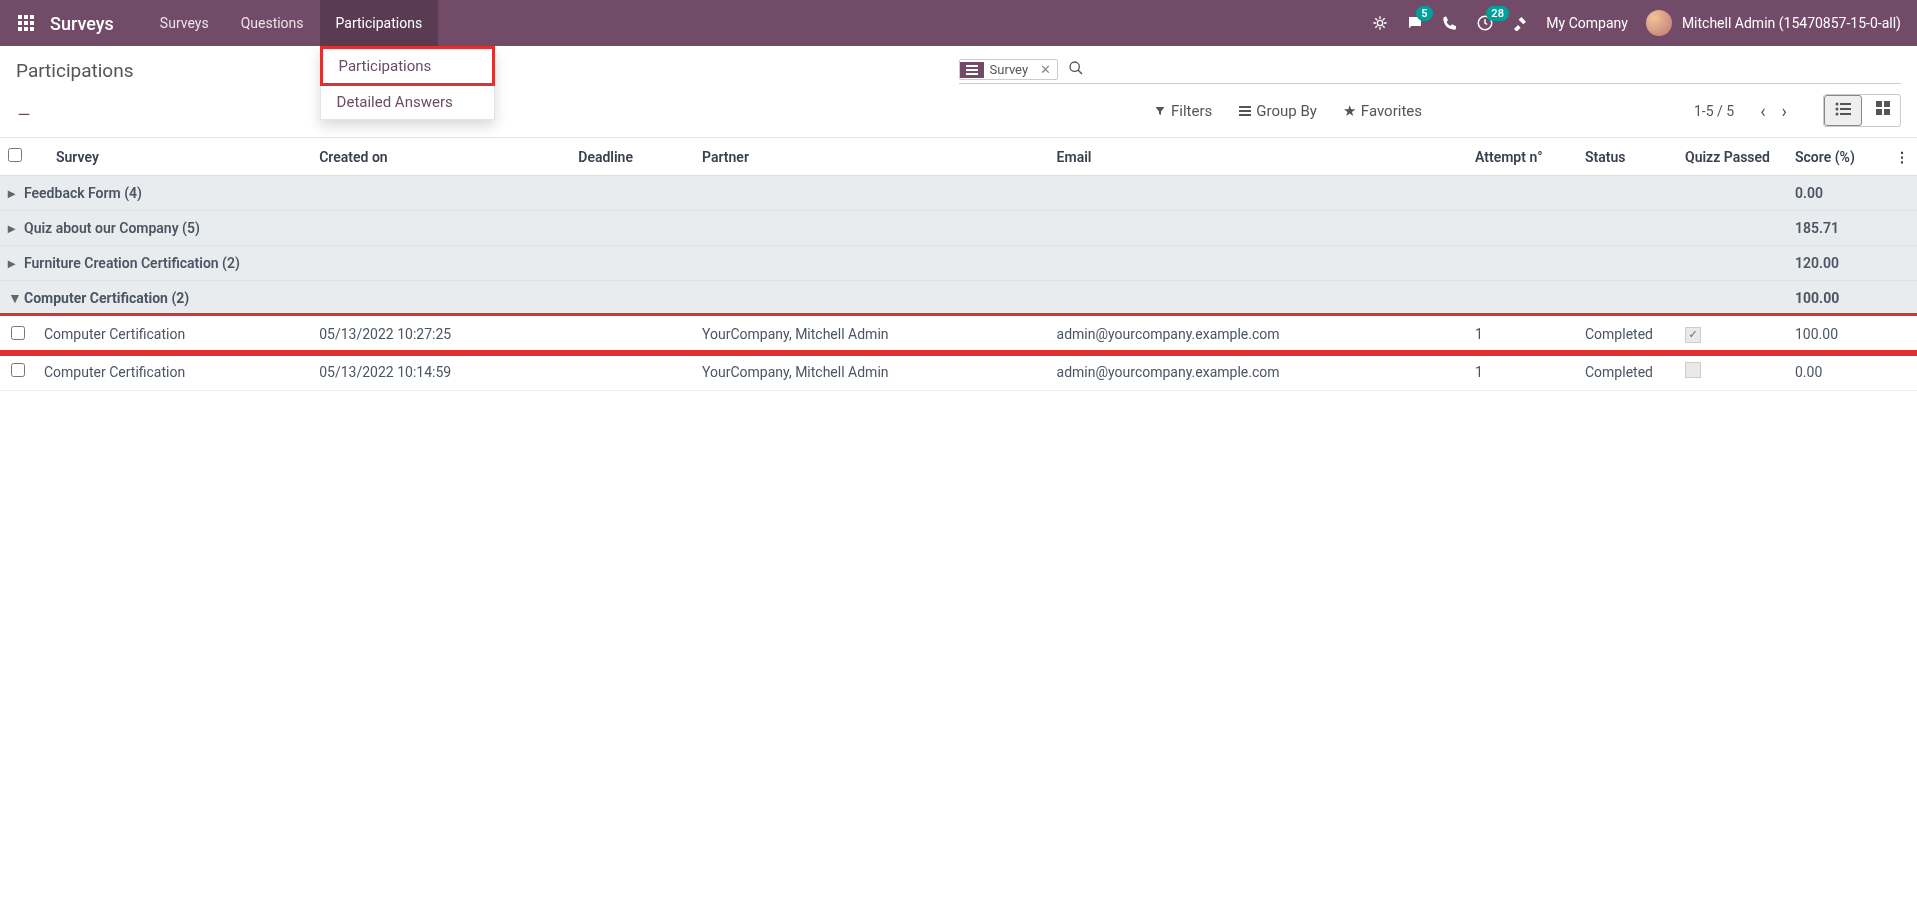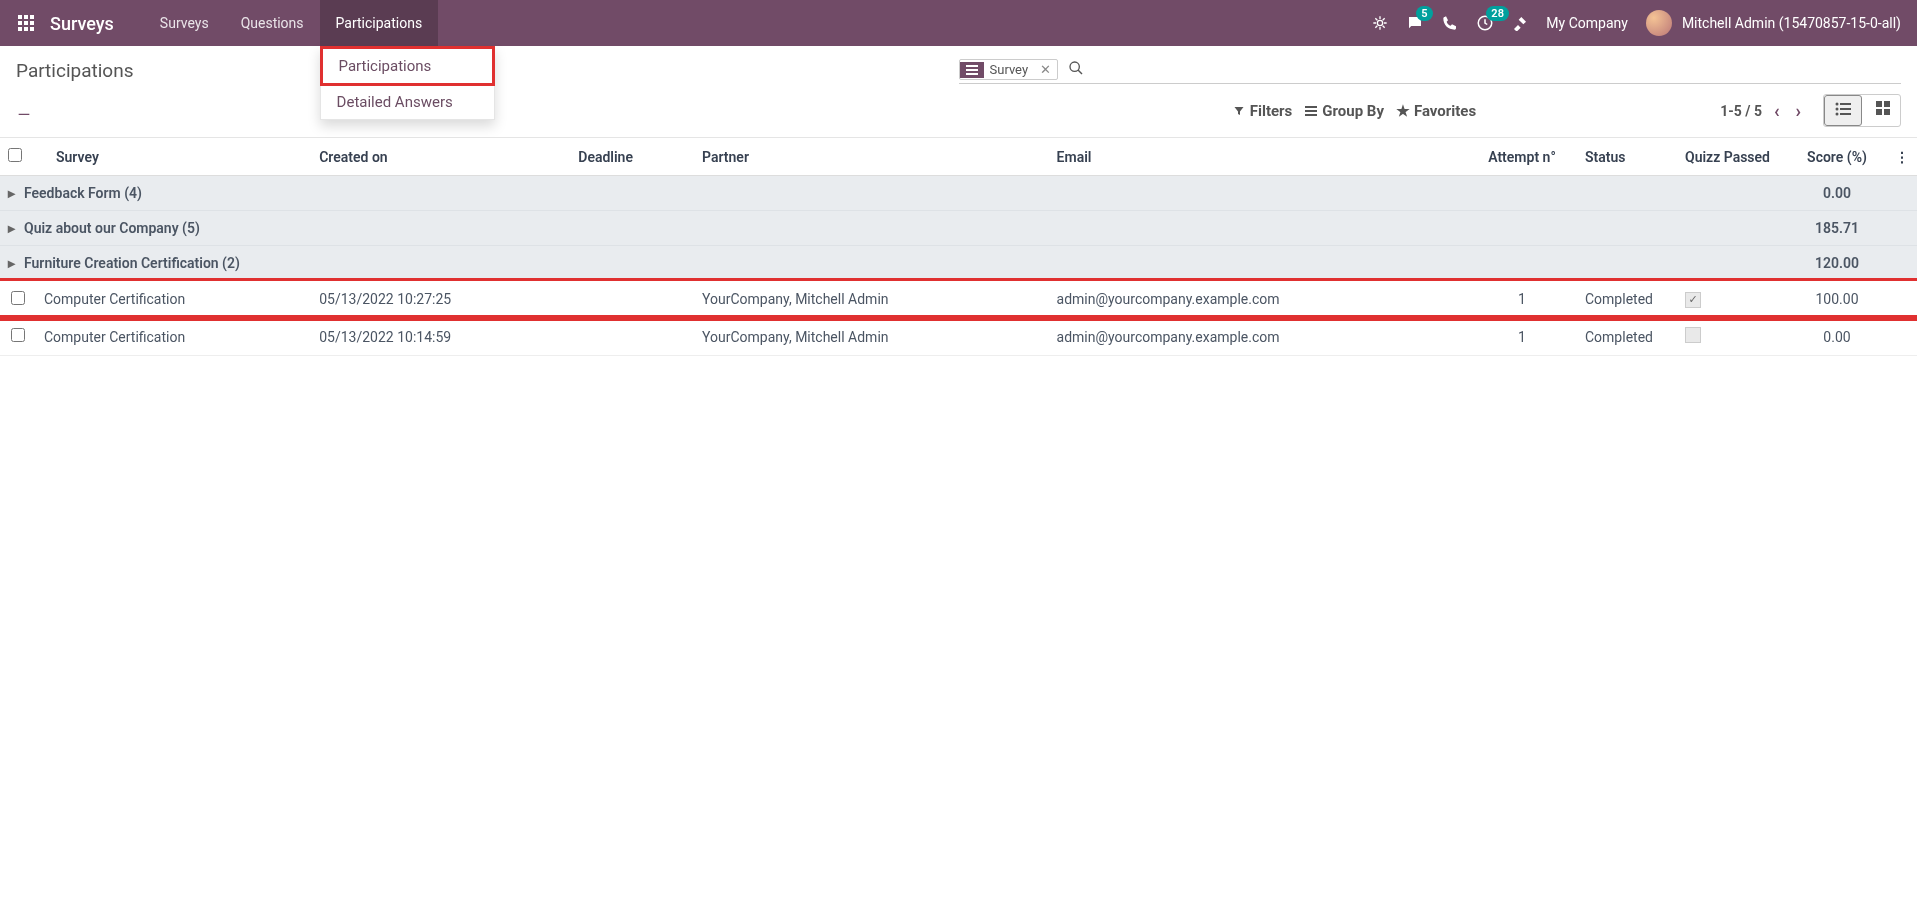--- a/index.html
+++ b/index.html
@@ -32,34 +32,34 @@
   .searchbox { margin-left:auto; width:50%; display:flex; align-items:center; border-bottom:1px solid #ccc; padding:3px 0;}
   .search-facet { display:inline-flex; align-items:center; border:1px solid #ccc; background:#fff; border-radius:2px; overflow:hidden; font-size:13px; margin-right:6px;}
   .facet-icon { background:#714b67; color:#fff; padding:3px 6px; display:flex; align-items:center;}
   .facet-label { padding:2px 6px; color:#555;}
   .facet-close { padding:2px 6px; cursor:pointer; color:#888;}
   .search-input { border:none; outline:none; flex:1; font-size:14px; padding:3px; background:transparent;}
   .search-icon { color:#666; cursor:pointer; padding:0 4px;}
   
   .cp-row2 { display:flex; align-items:center; padding:10px 0; }
   .export-icon { color:#714b67; cursor:pointer; font-size:16px;}
-  .toolbar-right { margin-left:auto; display:flex; align-items:center; gap:0;font-weight:bold;}
+  .toolbar-right { margin-left:auto; display:flex; align-items:center; gap:14px;}
   .tb-btn { display:inline-flex; align-items:center; gap:4px; color:#555; cursor:pointer; padding:4px 6px; font-size:15px;}
   .tb-btn-icon { width:14px; display:flex; justify-content:center;}
   .pager { color:#555; padding:0 8px; font-size:14px;}
   .pager-arrows { display:flex; gap:8px; margin-right:10px;}
   .pager-arrow { color:#714b67; cursor:pointer; font-size:18px; padding:0 4px;}
   .view-switcher { display:flex; gap:4px; border:1px solid #ccc; border-radius:3px; overflow:hidden; margin-left:8px;}
   .view-btn { padding:6px 10px; cursor:pointer; color:#555;}
   .view-btn.active { background:#efefef; border:1px solid #888; border-radius:3px;}
   
   
   .list-table { width:100%; border-collapse:collapse; }
   .list-table th { text-align:left; font-weight:600; padding:10px 8px; border-bottom:1px solid #ddd; color:#374151; font-size:14px; background:#fff;}
-  .list-table th.right, .list-table td.right { text-align:center; }
+  .list-table th.right, .list-table td.right { text-align:left; }
   .checkbox-cell { width:36px; text-align:center;}
   .checkbox-cell input { width:14px; height:14px;}
   .more-col { width:30px; text-align:center; color:#666;}
   
   .group-row td { background:#e9ecef; padding:9px 8px; color:#4b5563; font-weight:600; border-bottom:1px solid #dee2e6;}
   .group-row.expanded td { font-weight:700; }
   .group-caret { display:inline-block; width:12px; margin-right:4px; color:#666;}
   
   .data-row td { padding:9px 8px; border-bottom:1px solid #eee; color:#4b5563; background:#fff;}
   .quiz-check { display:inline-block; width:16px; height:16px; border:1px solid #ccc; background:#e9e9e9; text-align:center; font-size:11px; line-height:14px; color:#666;}
@@ -255,20 +255,25 @@
       <tr class="group-row">
         <td colspan="9"><span class="group-caret">▸</span><span>Quiz about our Company (5)</span></td>
         <td class="right">185.71</td>
         <td></td>
       </tr>
       <tr class="group-row">
         <td colspan="9"><span class="group-caret">▸</span><span>Furniture Creation Certification (2)</span></td>
         <td class="right">120.00</td>
         <td></td>
       </tr>
+      <tr class="group-row expanded">
+        <td colspan="9"><span class="group-caret">▼</span><span>Computer Certification (2)</span></td>
+        <td class="right">100.00</td>
+        <td></td>
+      </tr>
       <tr class="data-row highlight-box">
         <td class="checkbox-cell"><input type="checkbox" style=""></td>
         <td class="col-survey">Computer Certification</td>
         <td class="col-created">05/13/2022 10:27:25</td>
         <td class="col-deadline"></td>
         <td class="col-partner">YourCompany, Mitchell Admin</td>
         <td class="col-email">admin@yourcompany.example.com</td>
         <td class="right col-attempt">1</td>
         <td class="col-status">Completed</td>
         <td class="col-quiz"><span class="quiz-check">✓</span></td>

